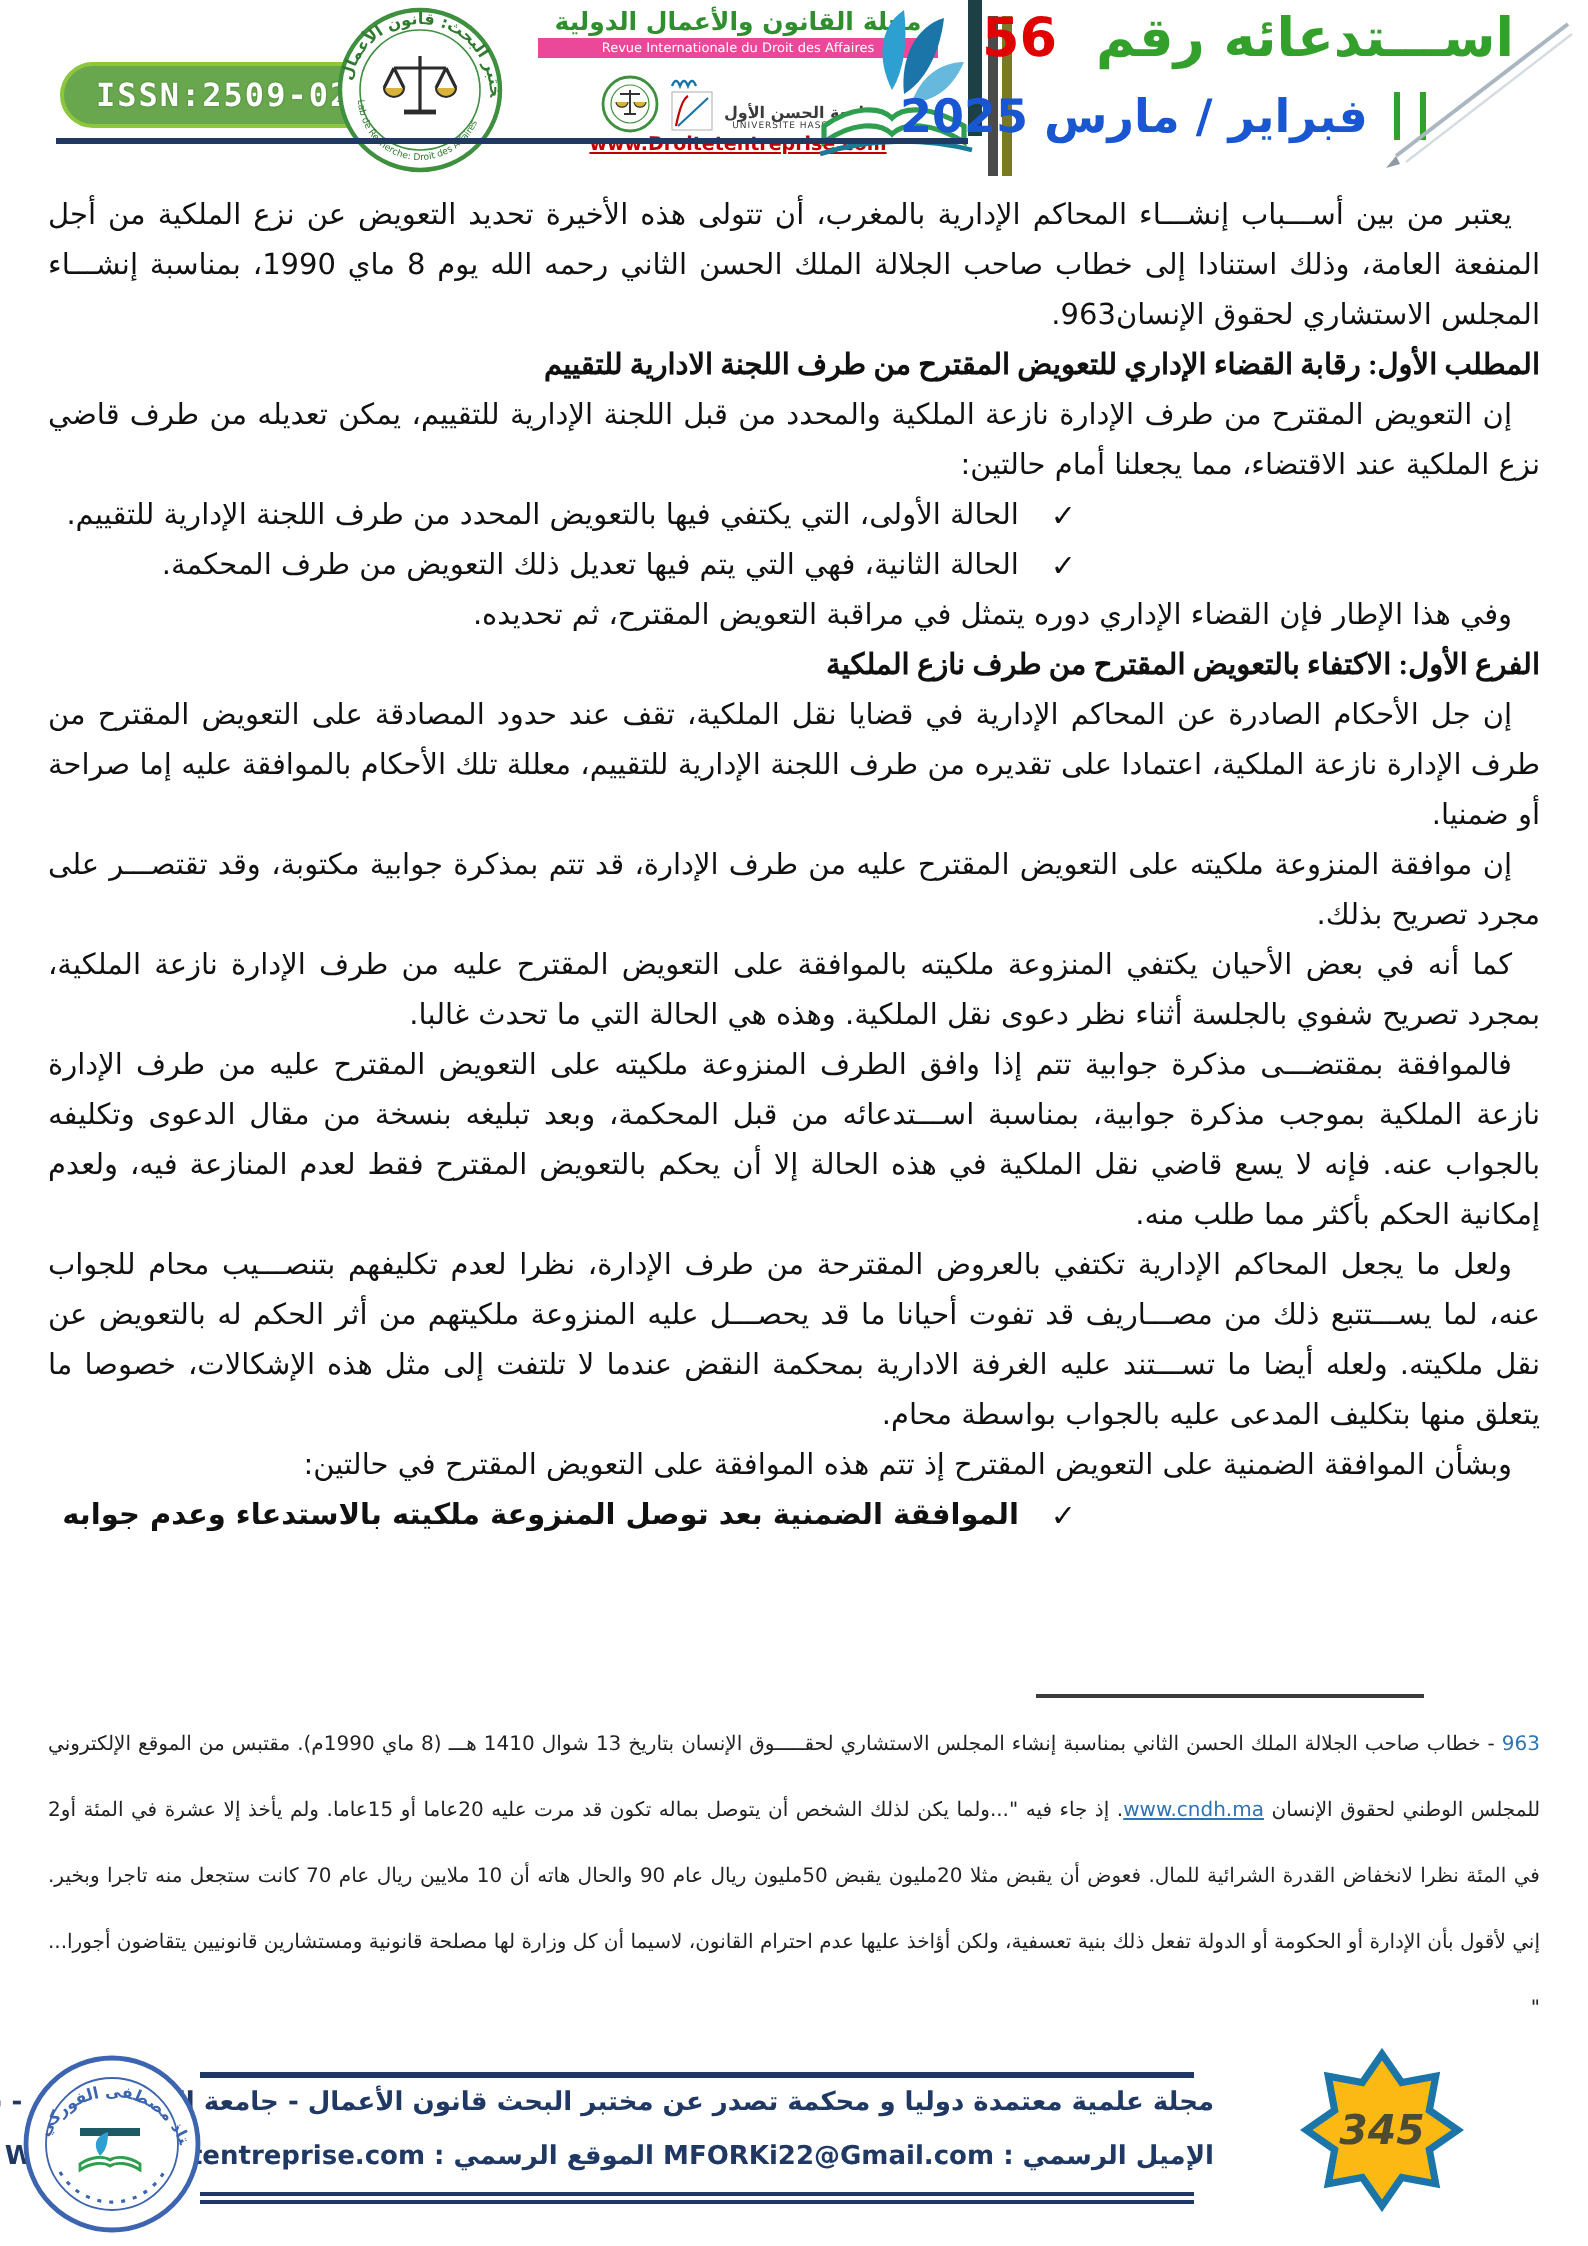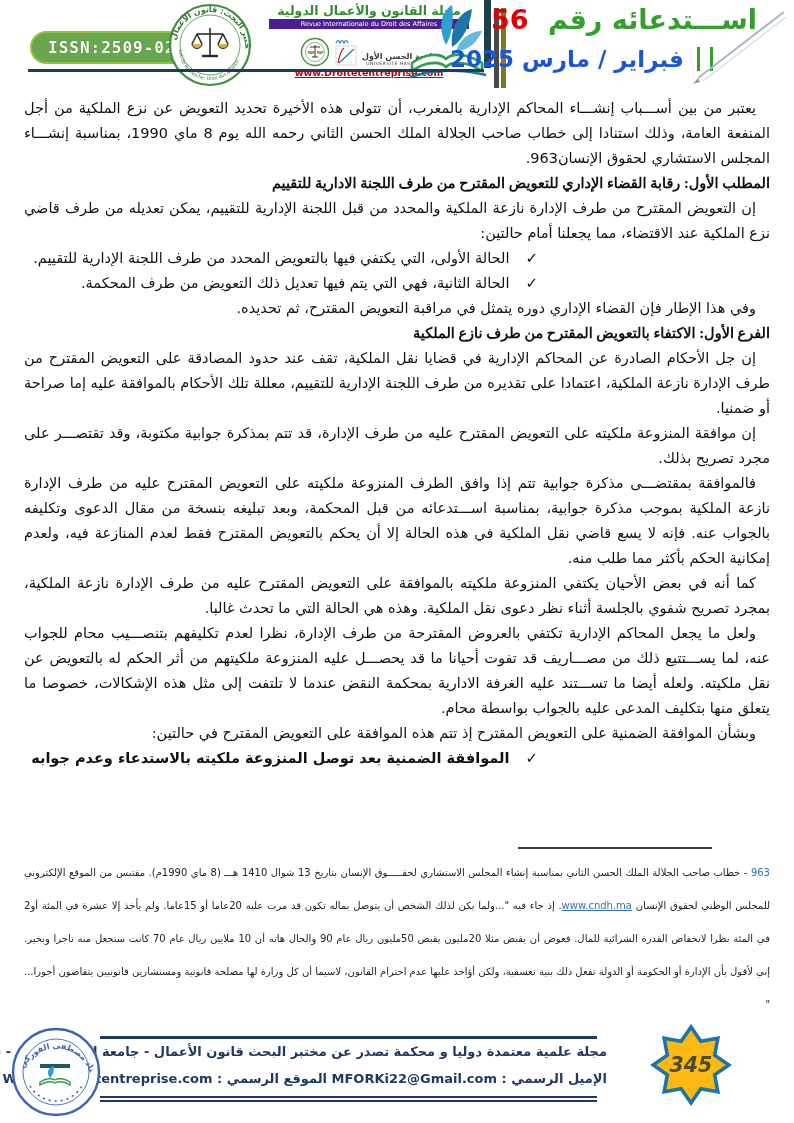--- a/index.html
+++ b/index.html
@@ -7,21 +7,21 @@
         font-family:"DejaVu Sans",sans-serif;}
 
   
   .issn-pill{position:absolute;left:30px;top:31px;background:#69a74e;color:#fff;
              border:2px solid #8cc63f;border-radius:22px;padding:5px 16px;
              font-weight:bold;font-size:16px;letter-spacing:1px;
              font-family:"DejaVu Sans Mono",monospace;text-shadow:0 0 1px #2e6b1e;}
   .lab-logo{position:absolute;left:168px;top:3px;}
   .journal-logo{position:absolute;left:255px;top:3px;width:228px;}
   .j-title{color:#2f8f2f;font-weight:bold;font-size:12.5px;text-align:center;white-space:nowrap;}
-  .j-sub{background:#4c1d95;color:#fff;font-size:6.5px;text-align:center;padding:1px 0;margin:1px 14px 2px 14px;}
+  .j-sub{background:#ec4899;color:#fff;font-size:6.5px;text-align:center;padding:1px 0;margin:1px 14px 2px 14px;}
   .j-mid{display:flex;align-items:flex-end;justify-content:center;gap:4px;height:36px;}
   .j-univ{text-align:center;color:#3a3a3a;line-height:1.1;}
   .j-univ .ar{font-size:8px;font-weight:bold;}
   .j-univ .fr{font-size:4.5px;letter-spacing:.5px;}
   .j-web{color:#c00000;font-weight:bold;font-size:9.5px;text-align:center;text-decoration:underline;cursor:pointer;}
   .book-logo{position:absolute;left:408px;top:1px;}
   .hdr-rule{position:absolute;left:28px;top:69px;width:456px;height:3px;background:#1F3864;}
   .bar-teal{position:absolute;left:484px;top:0;width:7px;height:68px;background:#1d3f46;}
   .bar-dark{position:absolute;left:494px;top:8px;width:5px;height:80px;background:#4a4a4a;}
   .bar-olive{position:absolute;left:501px;top:8px;width:5px;height:80px;background:#7a7a24;}
@@ -162,22 +162,22 @@
       <span class="btxt">الحالة الأولى، التي يكتفي فيها بالتعويض المحدد من طرف اللجنة الإدارية للتقييم.</span>
     </div>
     <div class="bullet">
       <span class="check">✓</span>
       <span class="btxt">الحالة الثانية، فهي التي يتم فيها تعديل ذلك التعويض من طرف المحكمة.</span>
     </div>
     <p class="para">وفي هذا الإطار فإن القضاء الإداري دوره يتمثل في مراقبة التعويض المقترح، ثم تحديده.</p>
     <p class="heading">الفرع الأول: الاكتفاء بالتعويض المقترح من طرف نازع الملكية</p>
     <p class="para">إن جل الأحكام الصادرة عن المحاكم الإدارية في قضايا نقل الملكية، تقف عند حدود المصادقة على التعويض المقترح من طرف الإدارة نازعة الملكية، اعتمادا على تقديره من طرف اللجنة الإدارية للتقييم، معللة تلك الأحكام بالموافقة عليه إما صراحة أو ضمنيا.</p>
     <p class="para">إن موافقة المنزوعة ملكيته على التعويض المقترح عليه من طرف الإدارة، قد تتم بمذكرة جوابية مكتوبة، وقد تقتصـــر على مجرد تصريح بذلك.</p>
+    <p class="para">كما أنه في بعض الأحيان يكتفي المنزوعة ملكيته بالموافقة على التعويض المقترح عليه من طرف الإدارة نازعة الملكية، بمجرد تصريح شفوي بالجلسة أثناء نظر دعوى نقل الملكية. وهذه هي الحالة التي ما تحدث غالبا.</p>
     <p class="para">فالموافقة بمقتضـــى مذكرة جوابية تتم إذا وافق الطرف المنزوعة ملكيته على التعويض المقترح عليه من طرف الإدارة نازعة الملكية بموجب مذكرة جوابية، بمناسبة اســـتدعائه من قبل المحكمة، وبعد تبليغه بنسخة من مقال الدعوى وتكليفه بالجواب عنه. فإنه لا يسع قاضي نقل الملكية في هذه الحالة إلا أن يحكم بالتعويض المقترح فقط لعدم المنازعة فيه، ولعدم إمكانية الحكم بأكثر مما طلب منه.</p>
-    <p class="para">كما أنه في بعض الأحيان يكتفي المنزوعة ملكيته بالموافقة على التعويض المقترح عليه من طرف الإدارة نازعة الملكية، بمجرد تصريح شفوي بالجلسة أثناء نظر دعوى نقل الملكية. وهذه هي الحالة التي ما تحدث غالبا.</p>
     <p class="para">ولعل ما يجعل المحاكم الإدارية تكتفي بالعروض المقترحة من طرف الإدارة، نظرا لعدم تكليفهم بتنصـــيب محام للجواب عنه، لما يســـتتبع ذلك من مصـــاريف قد تفوت أحيانا ما قد يحصـــل عليه المنزوعة ملكيتهم من أثر الحكم له بالتعويض عن نقل ملكيته. ولعله أيضا ما تســـتند عليه الغرفة الادارية بمحكمة النقض عندما لا تلتفت إلى مثل هذه الإشكالات، خصوصا ما يتعلق منها بتكليف المدعى عليه بالجواب بواسطة محام.</p>
     <p class="para">وبشأن الموافقة الضمنية على التعويض المقترح إذ تتم هذه الموافقة على التعويض المقترح في حالتين:</p>
     <div class="bullet bold">
       <span class="check">✓</span>
       <span class="btxt">الموافقة الضمنية بعد توصل المنزوعة ملكيته بالاستدعاء وعدم جوابه</span>
     </div>
   </div>
 
   <div class="fn-sep"></div>
   <div class="footnote">

